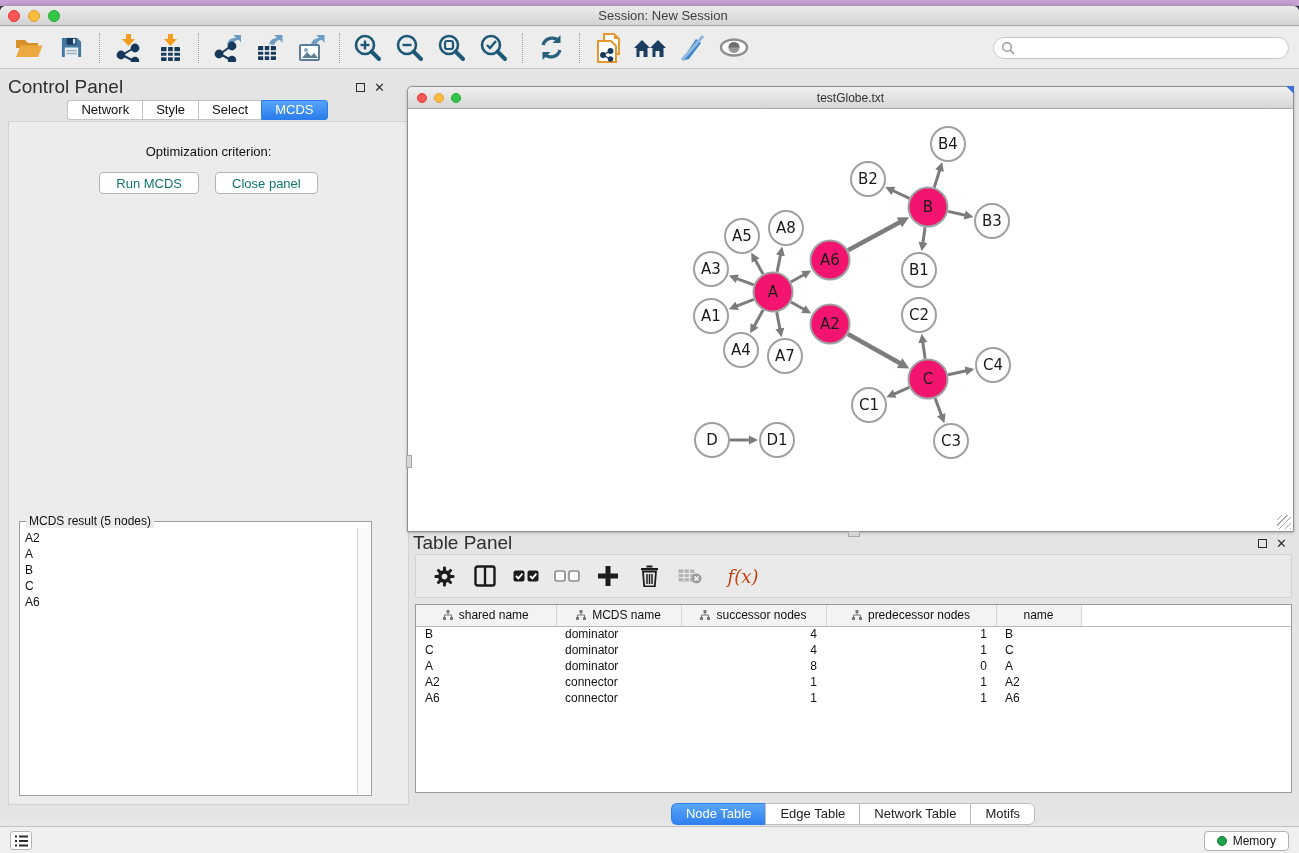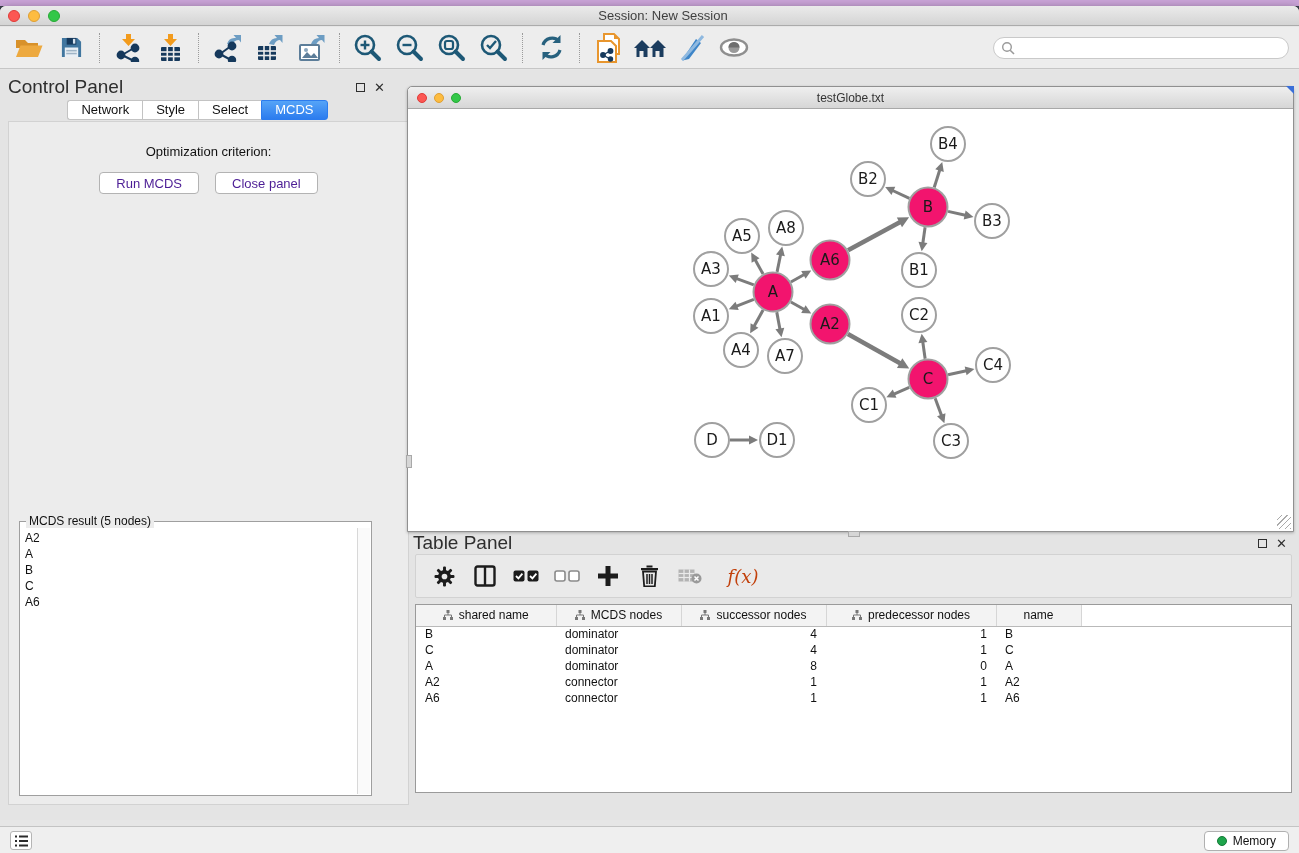--- a/index.html
+++ b/index.html
@@ -55,21 +55,21 @@
   .select-row { margin:9px auto 0; width:306px; position:relative; }
   .criterion-select { width:306px; height:22px; background:#fff; border:1px solid #b3b3b3;
      border-radius:3px; font-size:13px; color:#111; padding:0 22px 0 7px; line-height:20px;
      white-space:nowrap; overflow:hidden; cursor:pointer; }
   .select-stepper { position:absolute; right:1px; top:1px; width:17px; height:20px; border-radius:2px;
      background:linear-gradient(#5aa7f8,#2a79ec); display:flex; flex-direction:column;
      align-items:center; justify-content:center; gap:1px; }
   .select-stepper span { color:#fff; font-size:6px; line-height:5px; }
   .btn-row { margin-top:13px; display:flex; justify-content:center; gap:16px; }
   .push-btn { height:22px; background:#fff; border:1px solid #b3b3b3; border-radius:4px;
-     font-size:13px; color:#4c1d95; padding:0 16px; cursor:pointer; font-family:inherit; }
+     font-size:13px; color:#0f766e; padding:0 16px; cursor:pointer; font-family:inherit; }
 
   .groupbox { position:absolute; left:10px; top:399px; width:353px; height:275px;
      border:1px solid #9f9f9f; background:#fff; }
   .groupbox-legend { position:absolute; left:6px; top:-8px; background:#ececec; padding:0 3px;
      font-size:12px; color:#111; }
   .mcds-list { position:absolute; left:1px; top:6px; right:15px; bottom:1px; background:#fff;
      overflow:hidden; padding:2px 0 0 4px; }
   .mcds-item { font-size:12px; line-height:16px; color:#111; }
   .mcds-scroll { position:absolute; right:1px; top:6px; width:13px; bottom:1px;
      background:#fafafa; border-left:1px solid #d8d8d8; }
@@ -537,21 +537,21 @@
                   </span>
                 </th>
                 <th>
                   <span class="hwrap">
                     <svg width="10" height="10" viewBox="0 0 10 10">
                       <rect x="3.5" y="0" width="3" height="3" fill="#777"></rect>
                       <rect x="0" y="7" width="3" height="3" fill="#777"></rect>
                       <rect x="7" y="7" width="3" height="3" fill="#777"></rect>
                       <path d="M5 3 v2 M1.5 7 v-2 h7 v2" stroke="#777" fill="none"></path>
                     </svg>
-                    <span>MCDS nodes</span>
+                    <span>MCDS name</span>
                   </span>
                 </th>
                 <th>
                   <span class="hwrap">
                     <svg width="10" height="10" viewBox="0 0 10 10">
                       <rect x="3.5" y="0" width="3" height="3" fill="#777"></rect>
                       <rect x="0" y="7" width="3" height="3" fill="#777"></rect>
                       <rect x="7" y="7" width="3" height="3" fill="#777"></rect>
                       <path d="M5 3 v2 M1.5 7 v-2 h7 v2" stroke="#777" fill="none"></path>
                     </svg>
@@ -615,20 +615,26 @@
                 <td>connector</td>
                 <td class="num">1</td>
                 <td class="num">1</td>
                 <td>A6</td>
                 <td></td>
               </tr>
             </tbody>
         </table>
       </div>
 
+      <div class="bottom-tabs" id="bottom-tabs">
+          <div class="btab active">Node Table</div>
+          <div class="btab">Edge Table</div>
+          <div class="btab">Network Table</div>
+          <div class="btab">Motifs</div>
+        </div>
     </div>
 
     <div class="statusbar">
       <div class="status-list-btn">
         <svg width="13" height="12" viewBox="0 0 13 12">
           <g fill="#2c2c2c">
             <rect x="0" y="0.5" width="2" height="2"></rect>
               <rect x="4" y="0.5" width="9" height="2"></rect>
             <rect x="0" y="5" width="2" height="2"></rect>
               <rect x="4" y="5" width="9" height="2"></rect>

